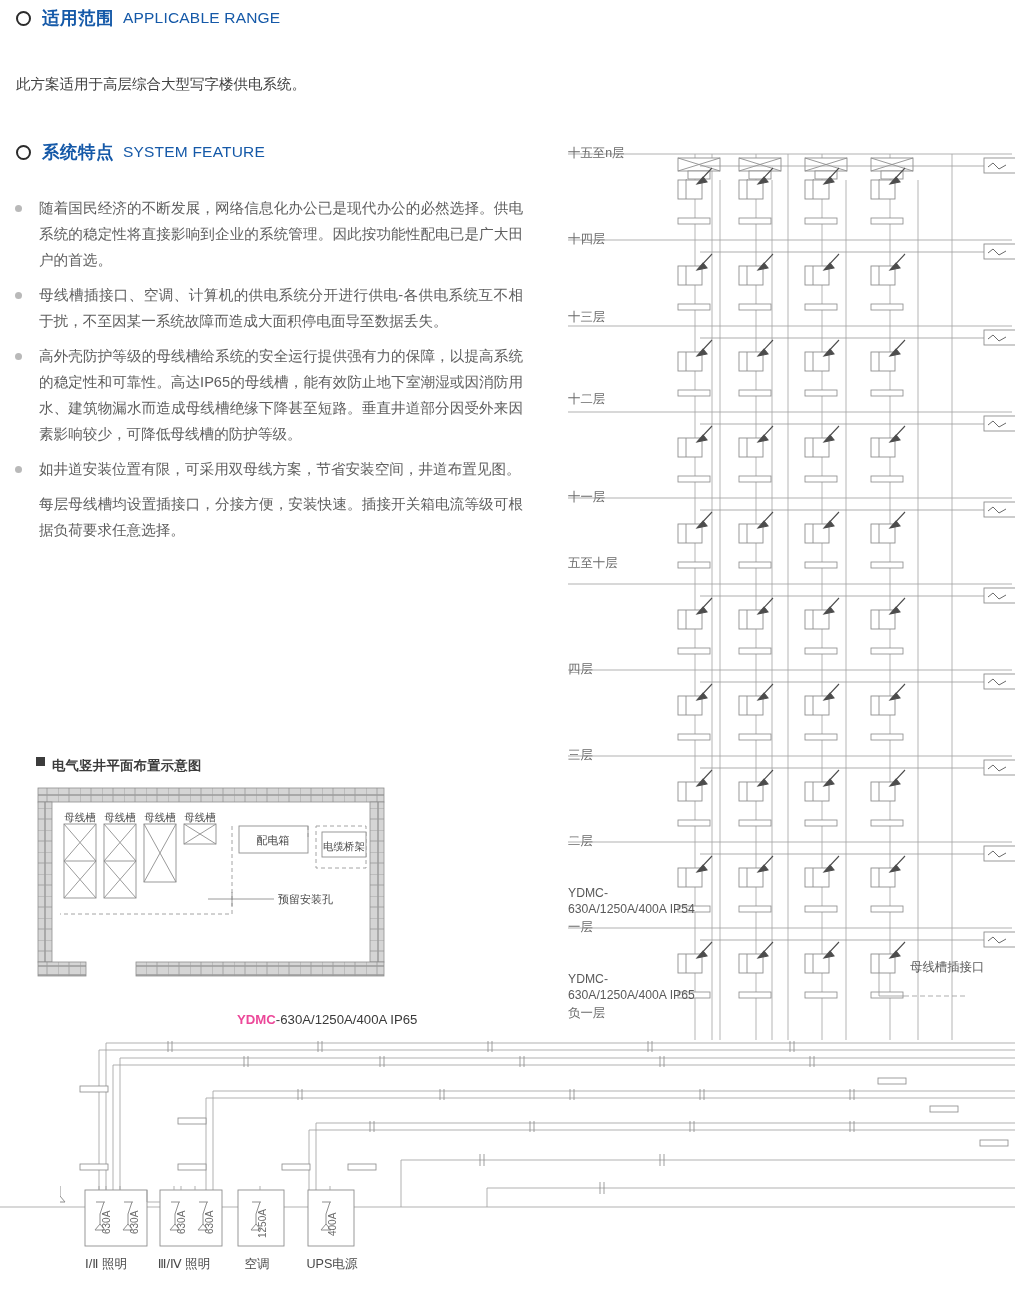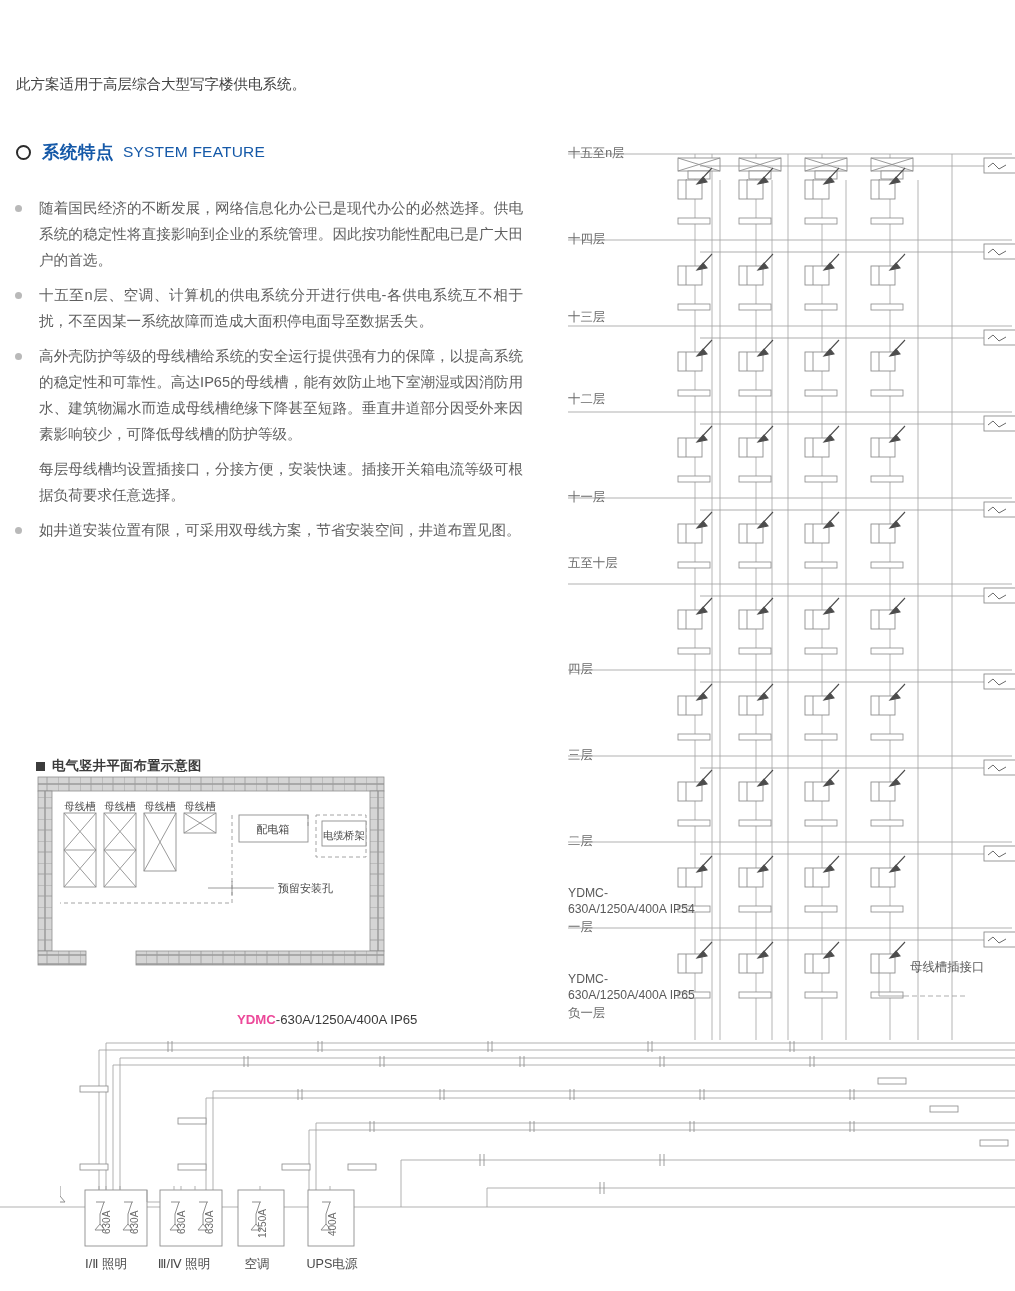--- a/index.html
+++ b/index.html
@@ -41,21 +41,21 @@
     margin:9px 17px 0 7px;flex:0 0 auto;
   }
   .btext{
     font-size:14.6px;line-height:1.78;color:#5e5e5e;
     text-align:justify;width:484px;
   }
   .bullet.noindent .dot{visibility:hidden;}
 
   
   .plan-wrap{position:absolute;left:36px;top:757px;width:350px;}
-  .plan-title{display:flex;align-items:center;}
+  .plan-title{display:flex;align-items:flex-start;margin-bottom:11px;}
   .sq{width:9px;height:9px;background:#3c3c3c;margin-right:7px;}
   .plan-title-txt{font-size:13.3px;font-weight:bold;color:#3c3c3c;letter-spacing:.3px;}
 
   
   .riser{position:absolute;left:560px;top:140px;width:455px;height:900px;}
 
   .floor-label{
     position:absolute;font-size:12.4px;color:#6a6a6a;white-space:nowrap;
     line-height:1.28;
   }
@@ -81,49 +81,54 @@
   }
   svg{display:block;}
 </style>
 </head>
 <body>
 
 <div class="page">
 
   <div class="left">
 
+    <div class="sec-head" style="left:16px;top:6px;">
+      <span class="ring"></span>
+      <span class="sec-cn">适用范围</span>
+      <span class="sec-en">APPLICABLE RANGE</span>
+    </div>
 
     <div class="para" style="left:16px;top:73px;width:520px;">此方案适用于高层综合大型写字楼供电系统。</div>
 
     <div class="sec-head" style="left:16px;top:140px;">
       <span class="ring"></span>
       <span class="sec-cn">系统特点</span>
       <span class="sec-en">SYSTEM FEATURE</span>
     </div>
 
     <div class="bullets">
       <div class="bullet">
         <span class="dot"></span>
         <span class="btext">随着国民经济的不断发展，网络信息化办公已是现代办公的必然选择。供电系统的稳定性将直接影响到企业的系统管理。因此按功能性配电已是广大田户的首选。</span>
       </div>
       <div class="bullet">
         <span class="dot"></span>
-        <span class="btext">十五至n层、空调、计算机的供电系统分开进行供电-各供电系统互不相于扰，不至因某一系统故障而造成大面积停电面导至数据丢失。</span>
+        <span class="btext">母线槽插接口、空调、计算机的供电系统分开进行供电-各供电系统互不相于扰，不至因某一系统故障而造成大面积停电面导至数据丢失。</span>
       </div>
       <div class="bullet">
         <span class="dot"></span>
         <span class="btext">高外壳防护等级的母线槽给系统的安全运行提供强有力的保障，以提高系统的稳定性和可靠性。高达IP65的母线槽，能有效防止地下室潮湿或因消防用水、建筑物漏水而造成母线槽绝缘下降甚至短路。垂直井道部分因受外来因素影响较少，可降低母线槽的防护等级。</span>
       </div>
+      <div class="bullet">
+        <span class="dot"></span>
+        <span class="btext">如井道安装位置有限，可采用双母线方案，节省安装空间，井道布置见图。</span>
+      </div>
       <div class="bullet noindent">
         <span class="dot"></span>
         <span class="btext">每层母线槽均设置插接口，分接方便，安装快速。插接开关箱电流等级可根据负荷要求任意选择。</span>
-      </div>
-      <div class="bullet">
-        <span class="dot"></span>
-        <span class="btext">如井道安装位置有限，可采用双母线方案，节省安装空间，井道布置见图。</span>
       </div>
     </div>
 
     <div class="plan-wrap">
       <div class="plan-title">
         <span class="sq"></span>
         <span class="plan-title-txt">电气竖井平面布置示意图</span>
       </div>
 
       <svg width="350" height="192" viewBox="0 0 350 192">

